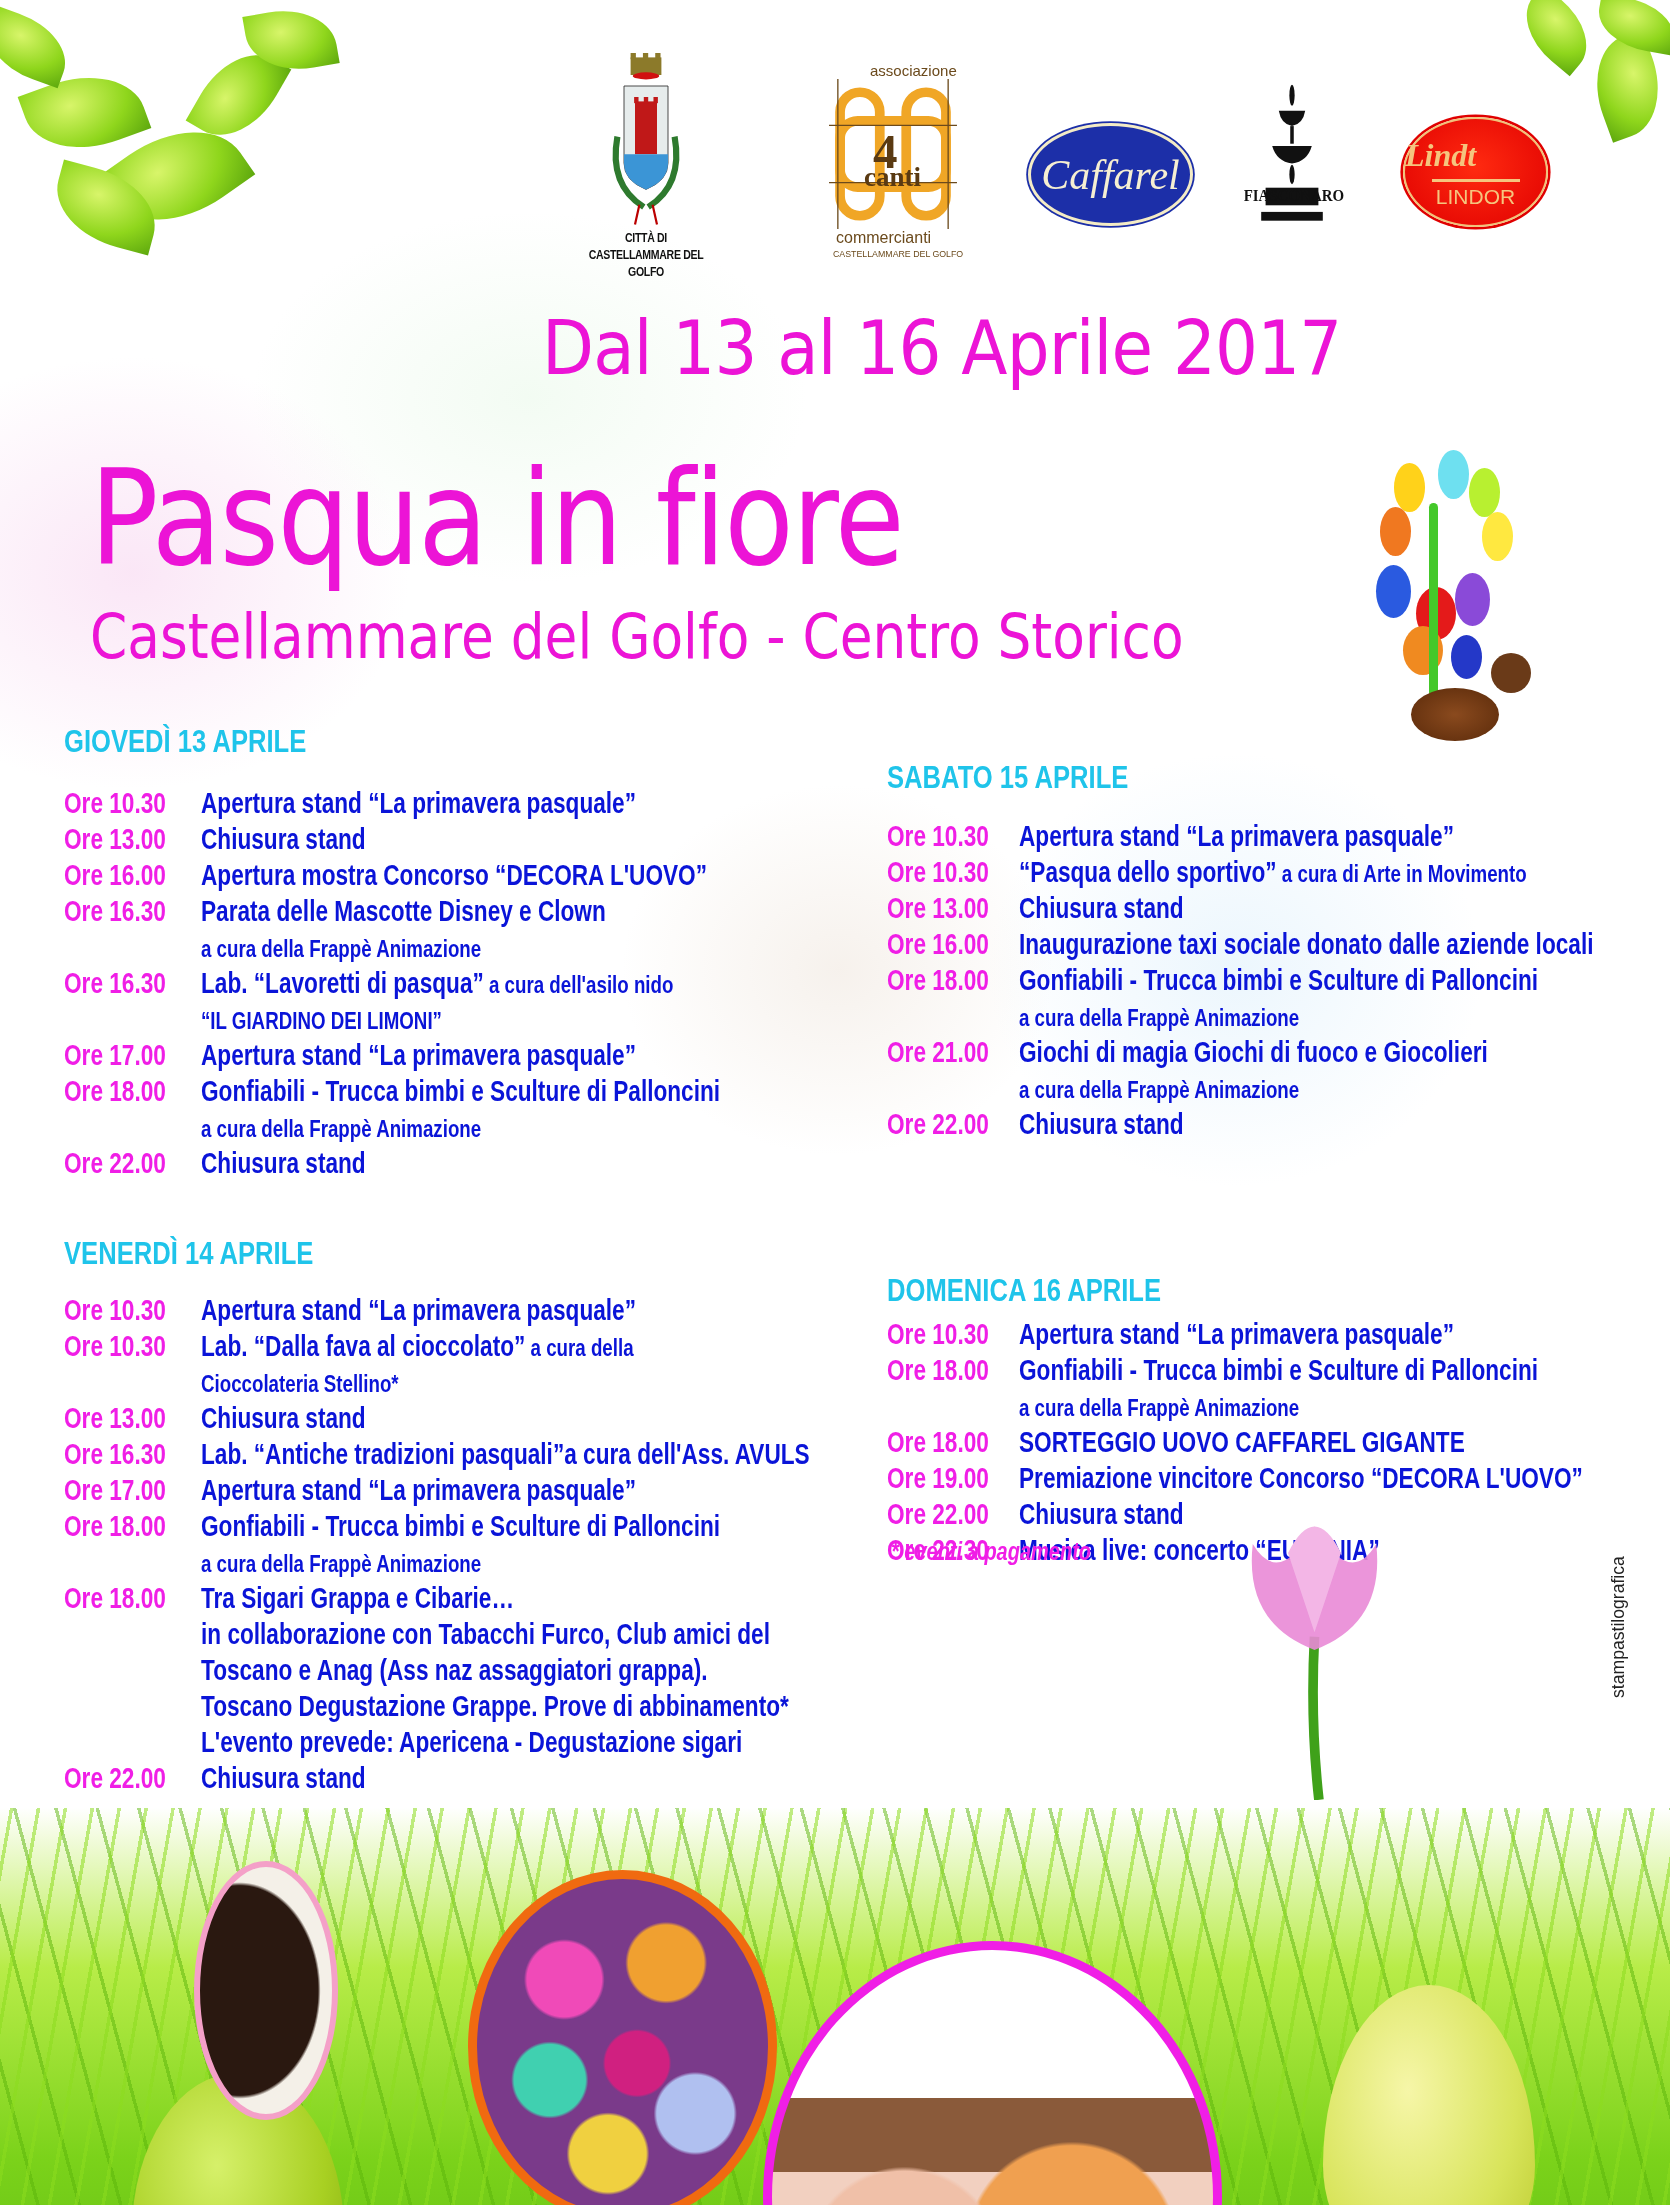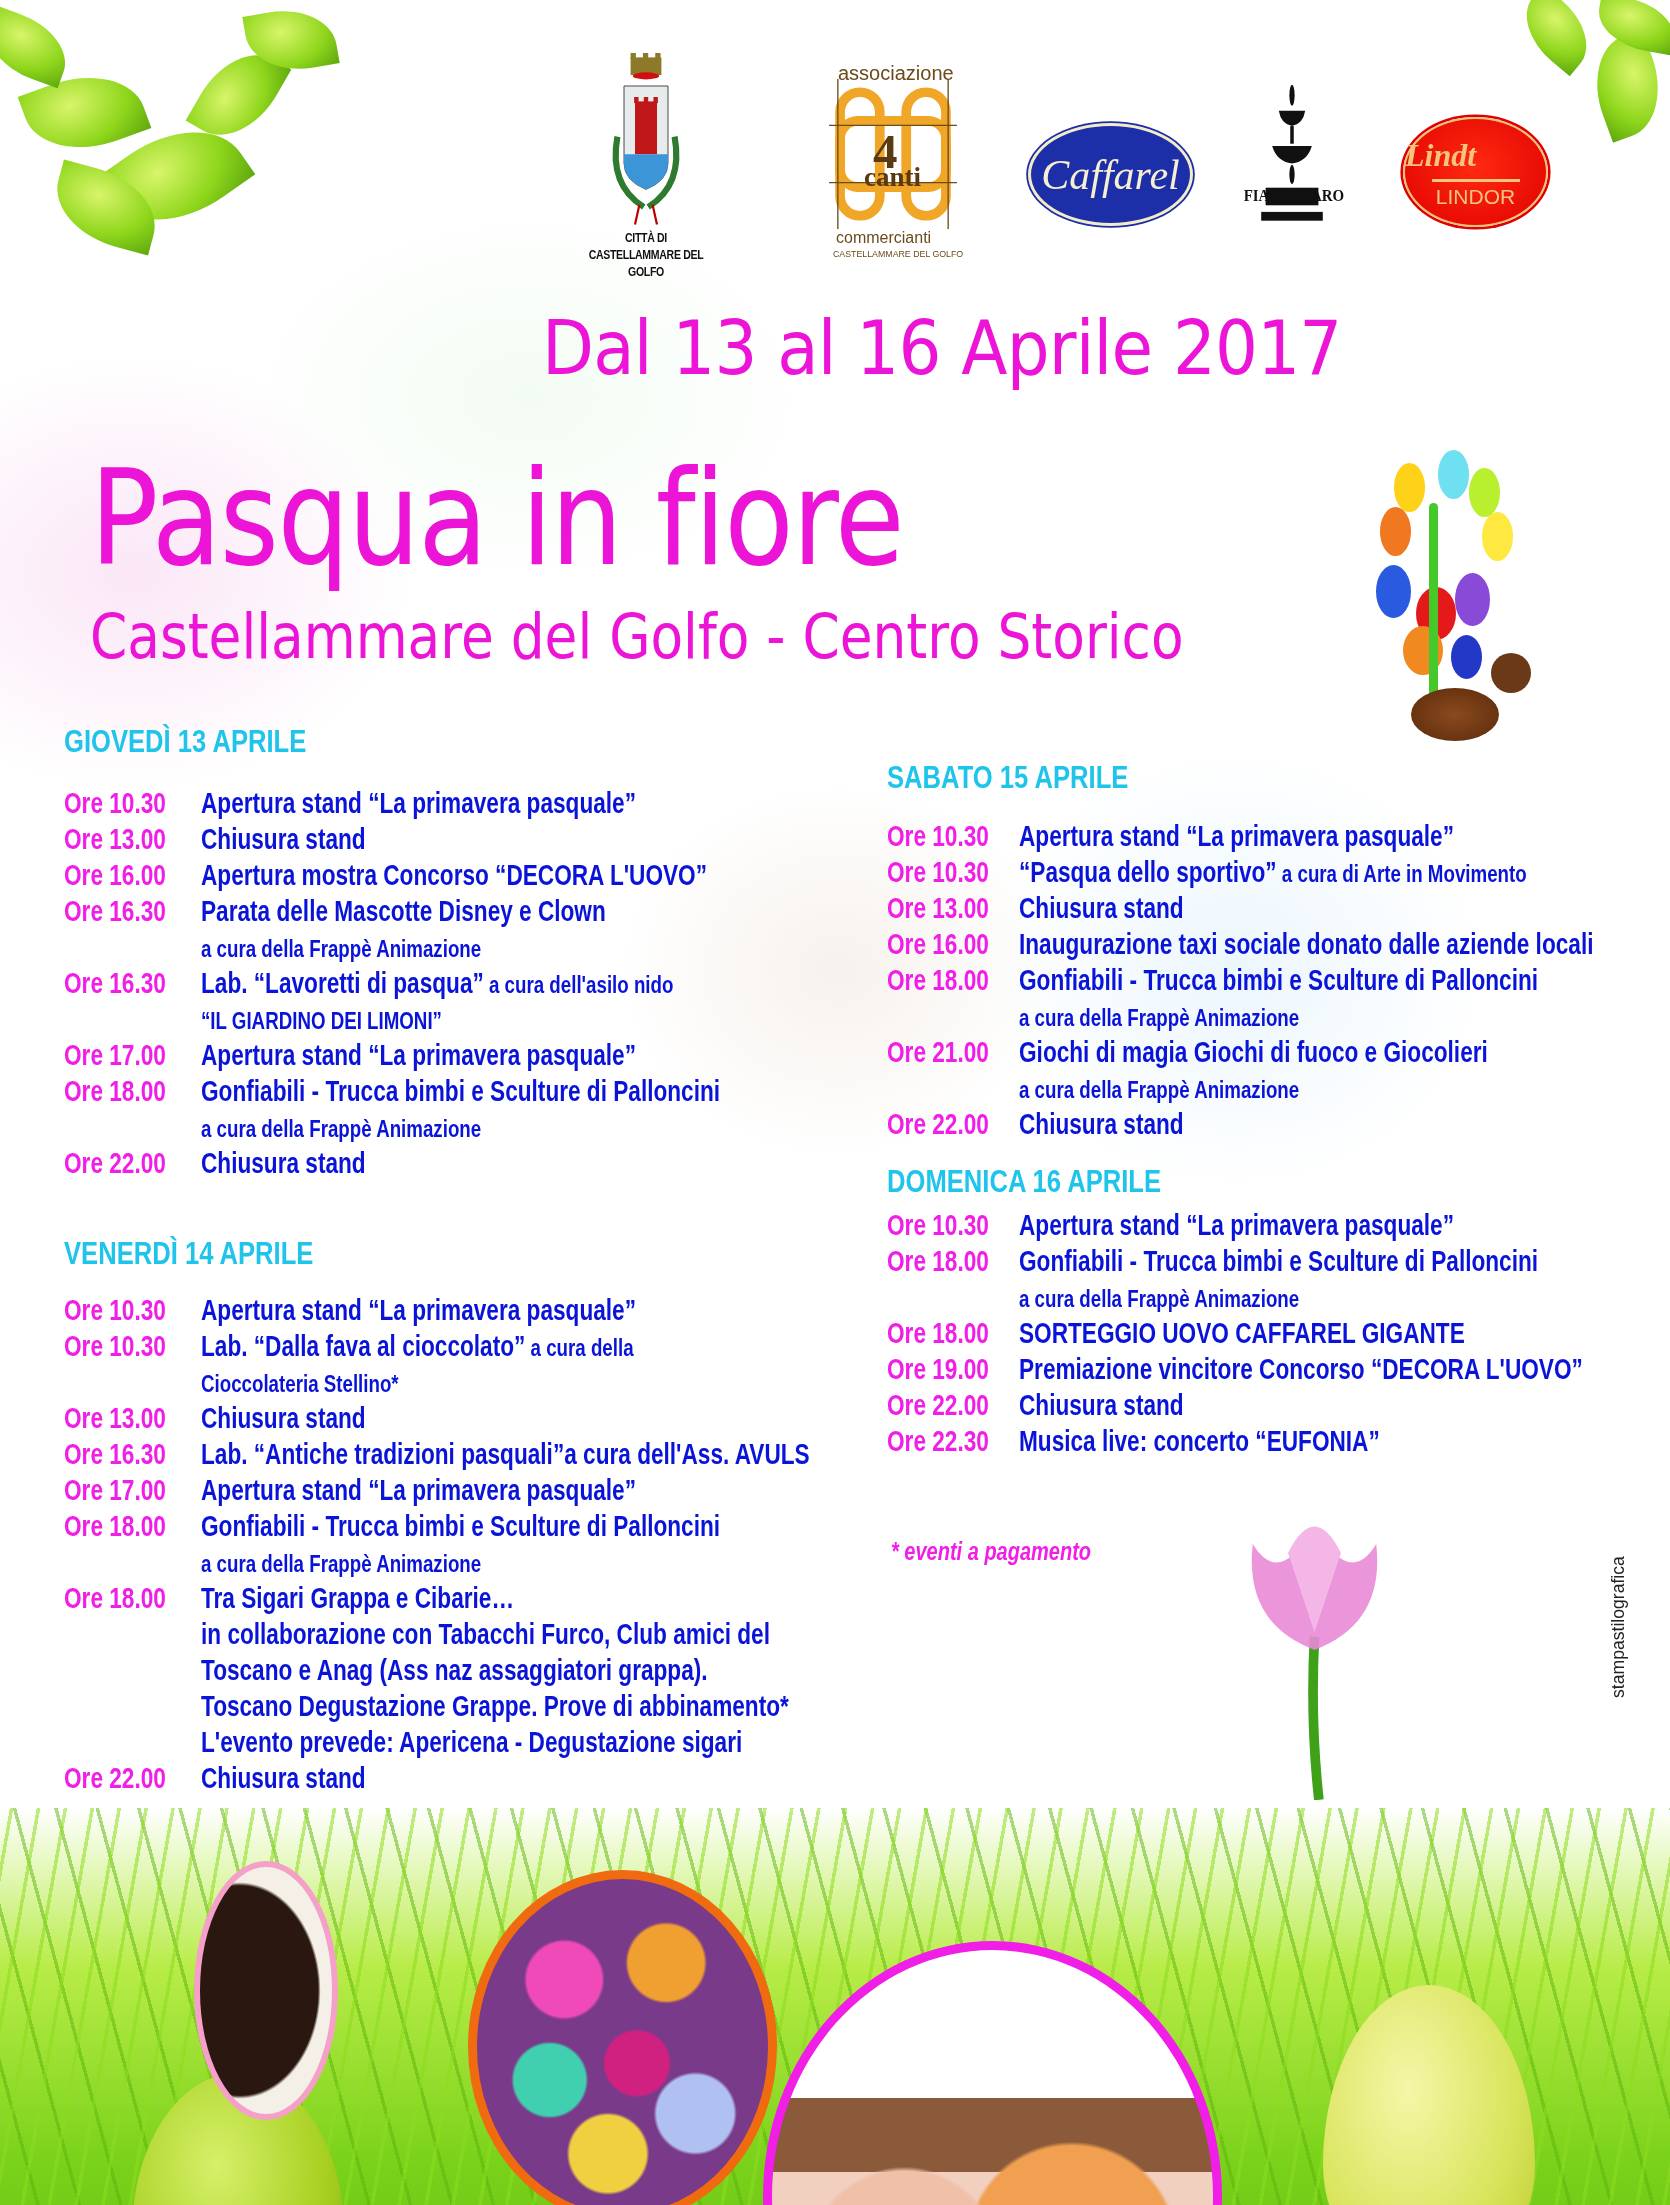--- a/index.html
+++ b/index.html
@@ -9,21 +9,21 @@
       radial-gradient(ellipse 397px 309px at 132px 573px, rgba(245,200,235,0.45), transparent 70%),
       radial-gradient(ellipse 309px 265px at 838px 970px, rgba(220,200,180,0.25), transparent 70%),
       radial-gradient(ellipse 353px 309px at 1235px 970px, rgba(200,230,250,0.35), transparent 70%),
       radial-gradient(ellipse 397px 265px at 529px 397px, rgba(220,245,220,0.35), transparent 70%),
       #ffffff; }
   
   .leaf { position:absolute; background:radial-gradient(ellipse at 40% 35%, #d8f56a, #8fd61c 60%, #5ea80e); border-radius:0 70% 0 70%; }
   
   .logo { position:absolute; }
   .crest-text { position:absolute; left:569px; top:229px; width:154px; text-align:center; font-family:"Liberation Sans", sans-serif; font-weight:bold; font-size:13.2px; line-height:17px; color:#111; letter-spacing:-0.4px; transform:scaleX(0.8); }
-  .canti-top { position:absolute; left:838px; top:62px; font-size:20px; color:#6b4a1c; }
+  .canti-top { position:absolute; left:870px; top:62px; font-size:15px; color:#6b4a1c; }
   .canti-bot { position:absolute; left:836px; top:229px; font-size:16px; color:#6b4a1c; }
   .canti-sub { position:absolute; left:833px; top:249px; font-size:8.8px; color:#6b4a1c; }
   .canti-box { position:absolute; left:829px; top:79px; width:128px; height:150px; }
   .canti-num { position:absolute; left:873px; top:123px; font-family:"Liberation Serif", serif; font-weight:bold; font-size:49px; color:#5a3a12; }
   .canti-word { position:absolute; left:864px; top:162px; font-family:"Liberation Serif", serif; font-weight:bold; font-size:27px; color:#5a3a12; }
   .caffarel { position:absolute; left:1028px; top:123px; width:159px; height:97px; border-radius:50%; background:#1c2fa8; border:3.5px solid #f4ecc6; box-shadow:0 0 0 1.8px #1c2fa8; display:flex; align-items:center; justify-content:center; }
   .caffarel span { font-family:"Liberation Serif", serif; font-style:italic; font-weight:normal; font-size:42px; color:#f6efd2; }
   .fiasco-name { position:absolute; left:1235px; top:185px; width:115px; text-align:center; font-family:"Liberation Serif", serif; font-weight:bold; font-size:17.6px; color:#111; transform:scaleX(0.85); }
   .lindt { position:absolute; left:1403px; top:117px; width:141px; height:106px; border-radius:50%; background:radial-gradient(ellipse at 50% 45%, #ff2a10, #e00000); border:2.6px solid #f1c27a; box-shadow:0 0 0 2.6px #e00000; }
   .lindt .l1 { position:absolute; left:0; right:0; top:17.6px; font-family:"Liberation Serif", serif; font-style:italic; font-weight:bold; font-size:32px; color:#f5c57e; }
@@ -301,21 +301,21 @@
       </div>
     <div class="row sub">
         <span class="d">a cura della Frappè Animazione</span>
       </div>
     <div class="row">
         <span class="t">Ore 22.00</span>
         <span class="d">Chiusura stand</span>
       </div>
   </div>
 
-  <div class="day right" style="left:887px;top:1163px;width:772px;">
+  <div class="day right" style="left:887px;top:1272px;width:772px;">
     <div class="day-h">DOMENICA 16 APRILE</div>
     <div style="height:8.8px"></div>
     <div class="row">
         <span class="t">Ore 10.30</span>
         <span class="d">Apertura stand “La primavera pasquale”</span>
       </div>
     <div class="row">
         <span class="t">Ore 18.00</span>
         <span class="d">Gonfiabili - Trucca bimbi e Sculture di Palloncini</span>
       </div>

